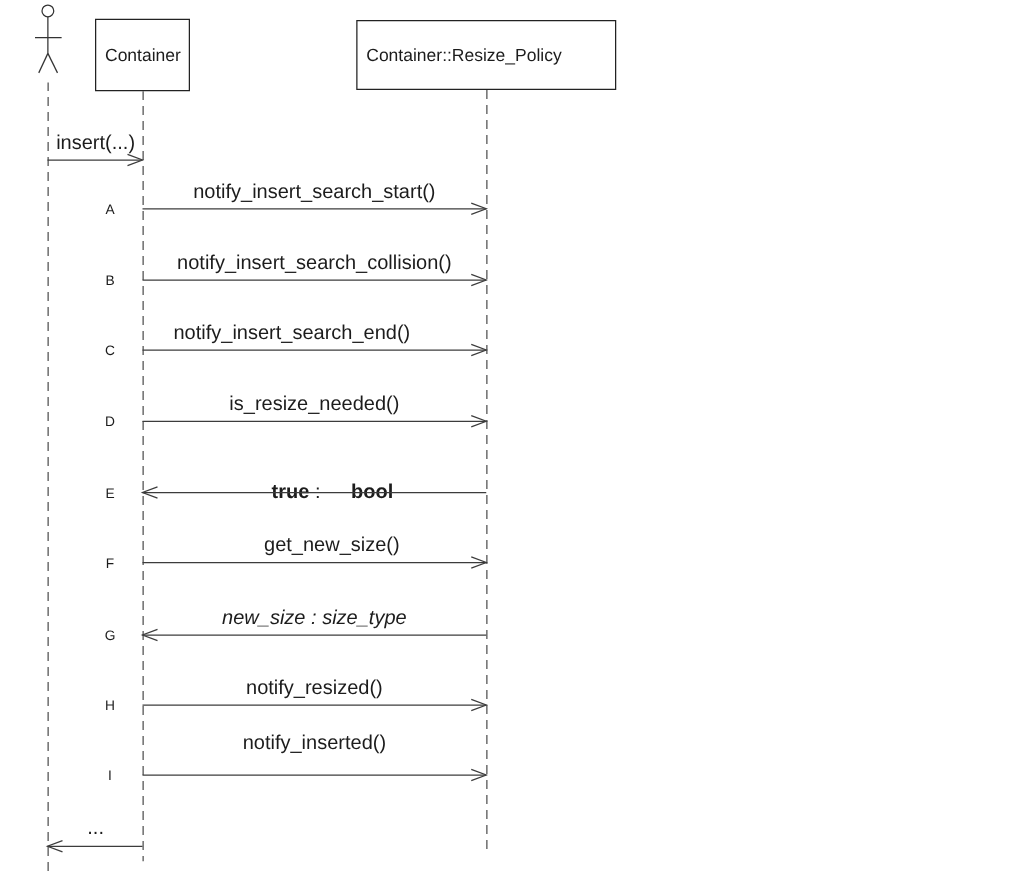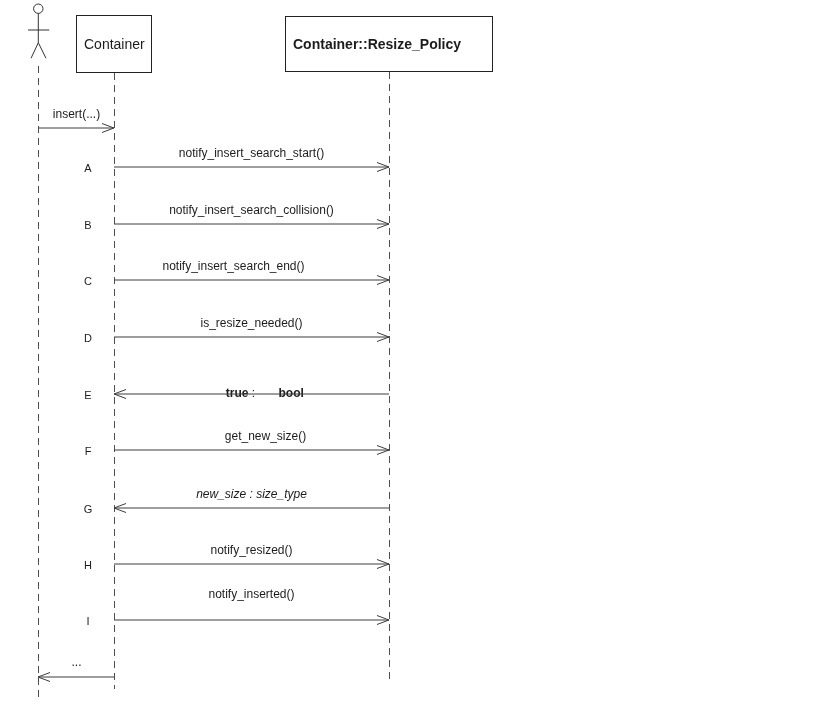--- a/index.html
+++ b/index.html
@@ -12,21 +12,21 @@
   .participant-box{
     position:absolute;background:#ffffff;border:1px solid #222;
     display:flex;align-items:center;font-size:14px;box-sizing:border-box;
   }
   .participant-box .plabel{padding-left:7px;white-space:nowrap;}
   .lifeline{
     position:absolute;width:1px;
     background:repeating-linear-gradient(to bottom,#4f4f4f 0 7px,transparent 7px 12px);
   }
   .msg-label{
-    position:absolute;font-size:12px;text-align:center;white-space:pre;line-height:13px;
+    position:absolute;font-size:16px;text-align:center;white-space:pre;line-height:13px;
   }
   .msg-label.bold-parts .b{font-weight:bold;margin-left:20px;}
   .seq-letter{
     position:absolute;font-size:11px;line-height:13px;width:20px;text-align:center;
   }
   svg.arrow{position:absolute;overflow:visible;}
   svg.arrow line, svg.arrow polyline{stroke:#3c3c3c;stroke-width:1;fill:none;}
   svg.actor line, svg.actor circle{stroke:#333;stroke-width:1;fill:none;}
 </style>
 </head>
@@ -36,21 +36,21 @@
   <circle cx="14.3" cy="6.7" r="4.7"></circle>
   <line x1="14.3" y1="11.4" x2="14.3" y2="40.7"></line>
   <line x1="4" y1="28" x2="25.3" y2="28"></line>
   <line x1="14.3" y1="40.7" x2="7" y2="56.3"></line>
   <line x1="14.3" y1="40.7" x2="22" y2="56.3"></line>
 </svg>
 
 <div class="participant-box" style="left:76px;top:15px;width:76px;height:58px;">
   <span class="plabel">Container</span>
 </div>
-<div class="participant-box" style="left:285px;top:16px;width:208px;height:56px;font-weight:bold;">
+<div class="participant-box" style="left:285px;top:16px;width:208px;height:56px;">
   <span class="plabel">Container::Resize_Policy</span>
 </div>
 
 <div class="lifeline" style="left:38px;top:66px;height:631px;"></div>
 <div class="lifeline" style="left:114px;top:73px;height:616px;"></div>
 <div class="lifeline" style="left:389px;top:72px;height:612px;"></div>
 
 <div class="msg-label" style="left:38px;top:108px;width:77px;">insert(...)</div>
 <svg class="arrow" style="left:38px;top:122px;" width="77" height="12">
   <line x1="0" y1="6" x2="76" y2="6"></line>

